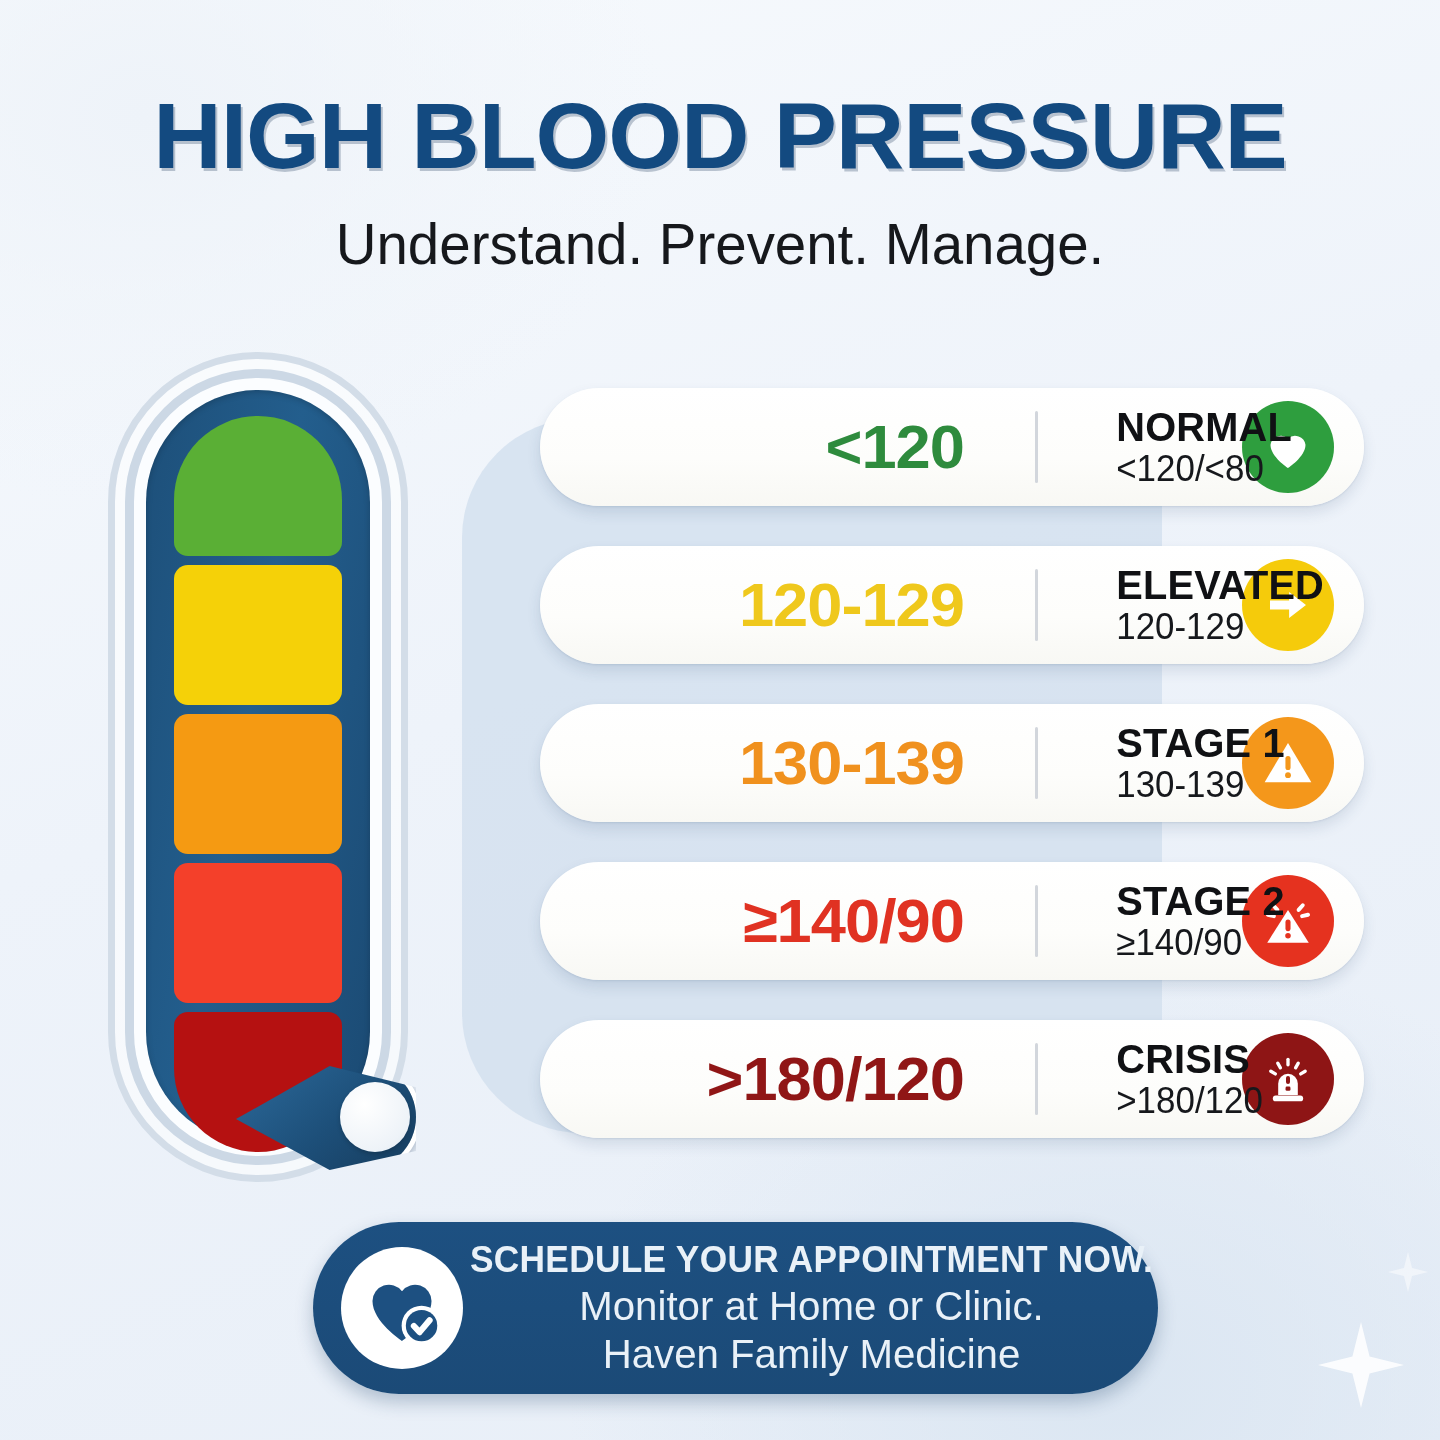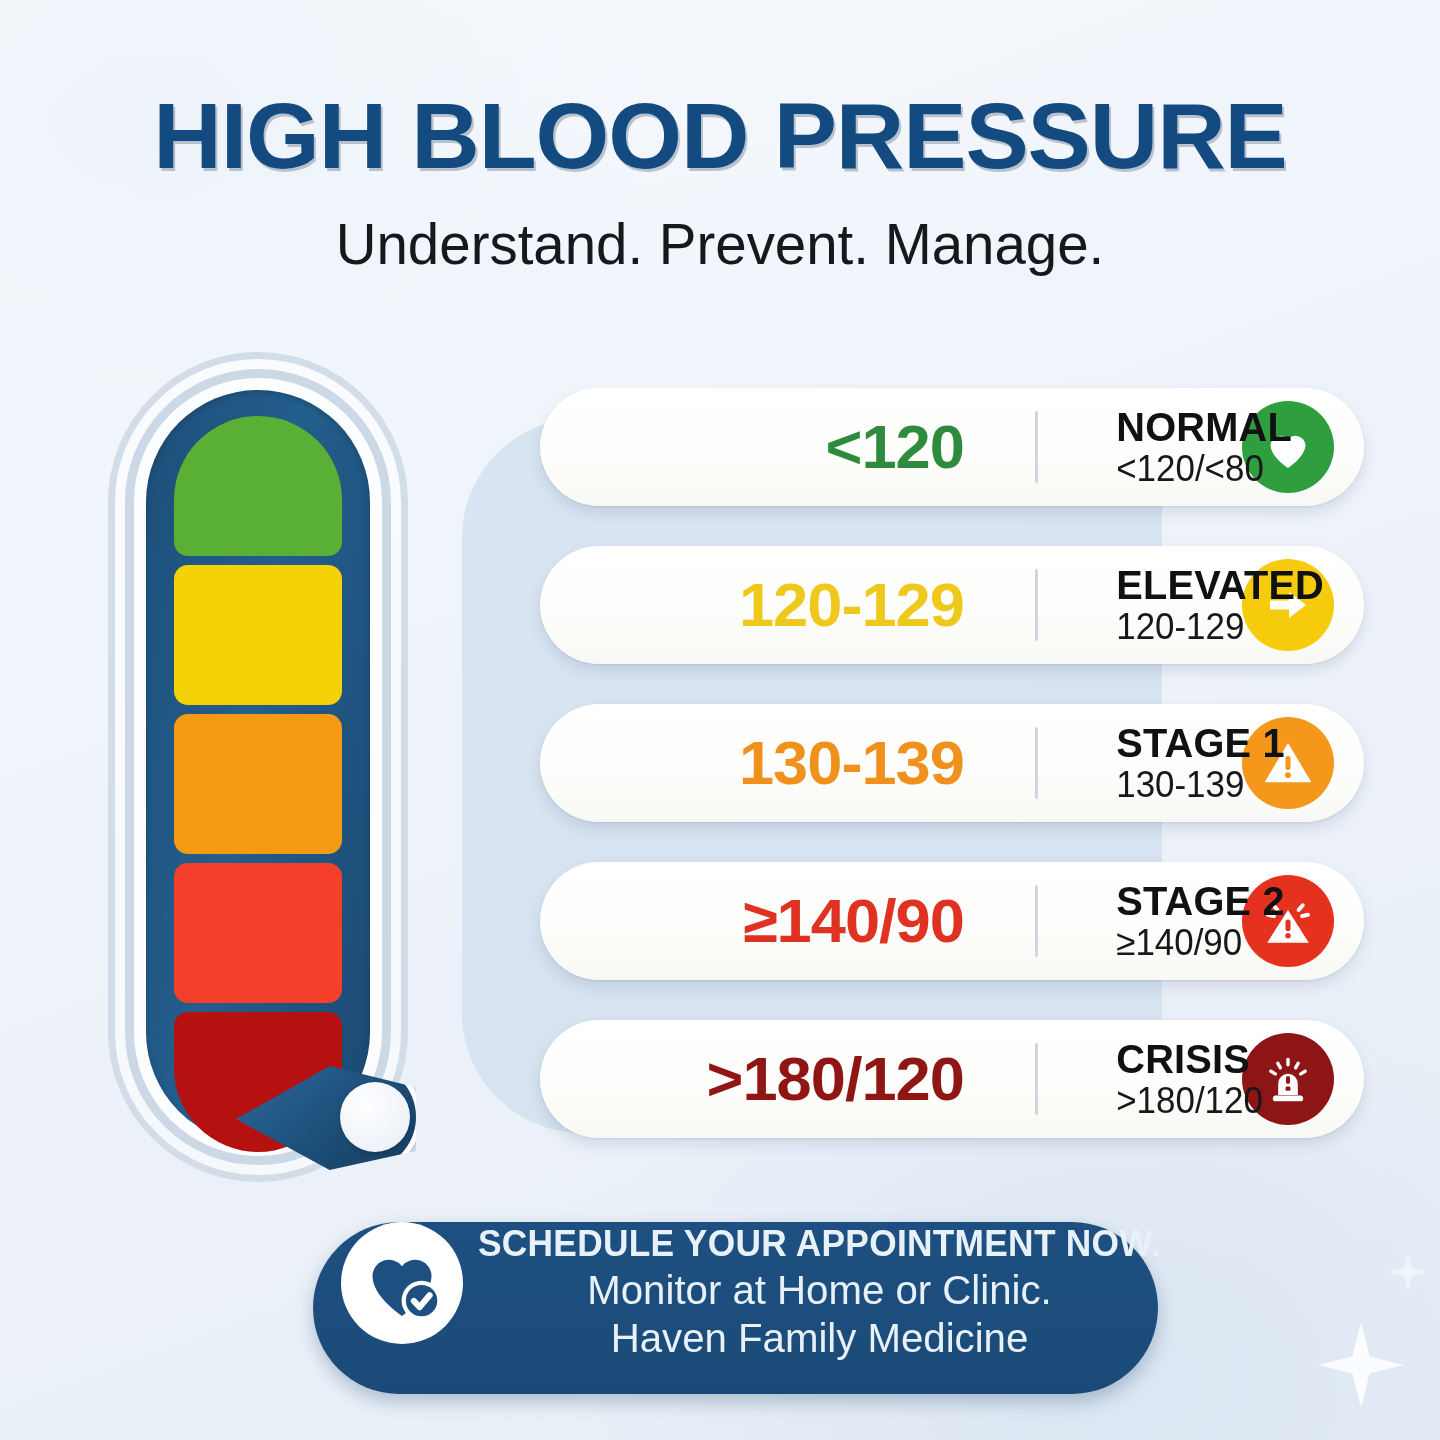--- a/index.html
+++ b/index.html
@@ -225,23 +225,23 @@
   .banner {
     position: absolute;
     left: 313px;
     top: 1222px;
     width: 845px;
     height: 172px;
     border-radius: 86px;
     background: linear-gradient(180deg, #1d5081 0%, #1b4a77 100%);
     box-shadow: 0 8px 18px rgba(25,60,100,.28);
     display: flex;
+    align-items: center;
     box-sizing: border-box;
     padding-left: 28px;
-    gap: 8px;
   }
   .banner-icon {
     flex: 0 0 122px;
     width: 122px;
     height: 122px;
     border-radius: 50%;
     background: #ffffff;
     display: flex;
     align-items: center;
     justify-content: center;

